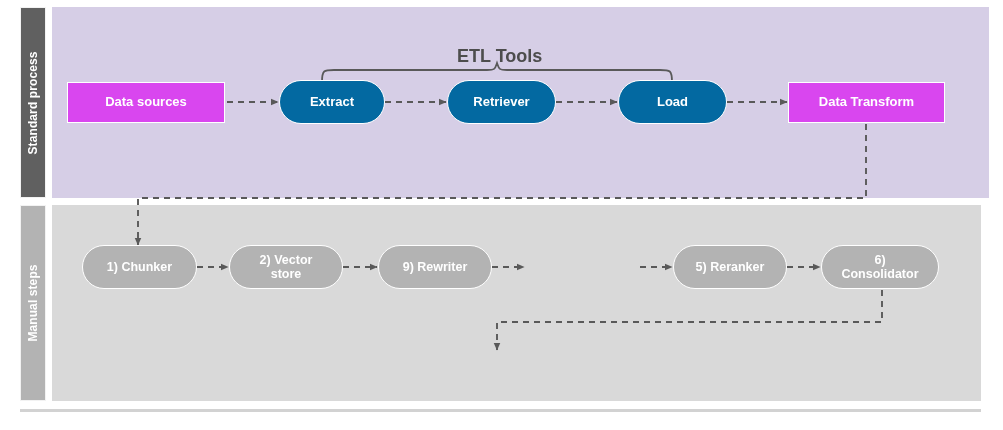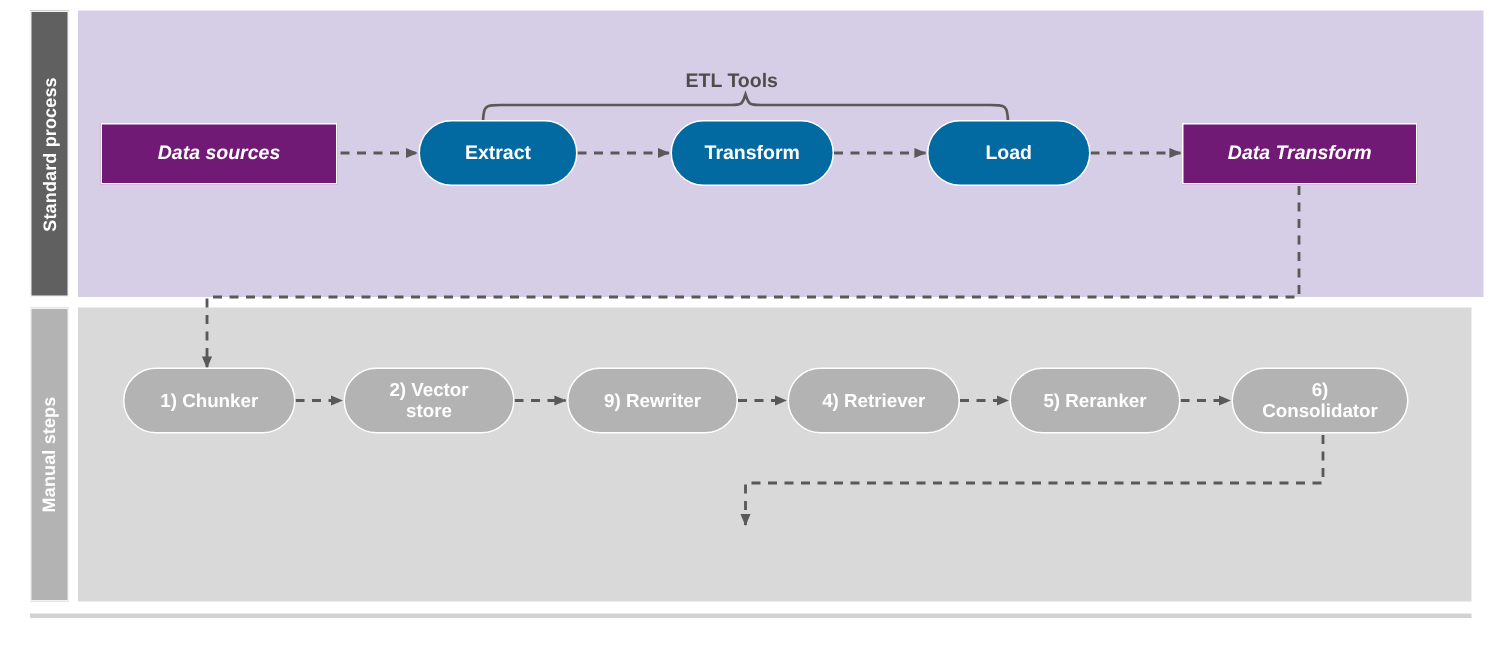--- a/index.html
+++ b/index.html
@@ -19,30 +19,30 @@
   #lane-bot-panel{left:52px;top:205px;width:929px;height:196px;background:#D9D9D9;}
 
   #bottom-rule{position:absolute;left:20px;top:409px;width:961px;height:3px;background:#D2D2D2;}
 
   
   .node{position:absolute;box-sizing:border-box;display:flex;align-items:center;
         justify-content:center;text-align:center;color:#ffffff;font-weight:bold;
         font-size:13px;line-height:1.15;border:1px solid #ffffff;}
   .rect{border-radius:0;}
   .pill{border-radius:999px;}
-  .n-gray{background:#701a75;font-style:italic;}
+  .n-gray{background:#d946ef;}
   .n-magenta{background:#D municipal;}
   .n-magenta{background:#0369a1;}
   .n-step{background:#B3B3B3;font-size:12.5px;}
   .n-bad{background:#FBD969;}
 
   
   #wires{position:absolute;left:0;top:0;width:1003px;height:430px;pointer-events:none;}
 
-  #etl-label{position:absolute;font-size:13px;font-weight:bold;color:#4d4d4d;
+  #etl-label{position:absolute;font-size:18px;font-weight:bold;color:#4d4d4d;
              white-space:nowrap;}
 </style>
 </head>
 <body>
 
 <div id="stage">
 
   <div class="lane" id="lane-top-panel"></div>
   <div class="lane-label" id="lane-top-label">
     <span>Standard process</span>
@@ -85,21 +85,21 @@
 
   <div class="node rect n-gray" style="left:67px;top:82px;width:158px;height:41px;">
     <span>Data sources</span>
   </div>
 
   <div class="node pill n-magenta" style="left:279px;top:80px;width:106px;height:44px;">
     <span>Extract</span>
   </div>
 
   <div class="node pill n-magenta" style="left:447px;top:80px;width:109px;height:44px;">
-    <span>Transform</span>
+    <span>Retriever</span>
   </div>
 
   <div class="node pill n-magenta" style="left:618px;top:80px;width:109px;height:44px;">
     <span>Load</span>
   </div>
 
   <div class="node rect n-gray" style="left:788px;top:82px;width:157px;height:41px;">
     <span>Data Transform</span>
   </div>
 
@@ -108,23 +108,20 @@
   </div>
 
   <div class="node pill n-step" style="left:229px;top:245px;width:114px;height:44px;">
     <span>2) Vector<br>store</span>
   </div>
 
   <div class="node pill n-step" style="left:378px;top:245px;width:114px;height:44px;">
     <span>9) Rewriter</span>
   </div>
 
-  <div class="node pill n-step" style="left:525px;top:245px;width:115px;height:44px;">
-    <span>4) Retriever</span>
-  </div>
 
   <div class="node pill n-step" style="left:673px;top:245px;width:114px;height:44px;">
     <span>5) Reranker</span>
   </div>
 
   <div class="node pill n-step" style="left:821px;top:245px;width:118px;height:44px;">
     <span>6)<br>Consolidator</span>
   </div>
 
 

